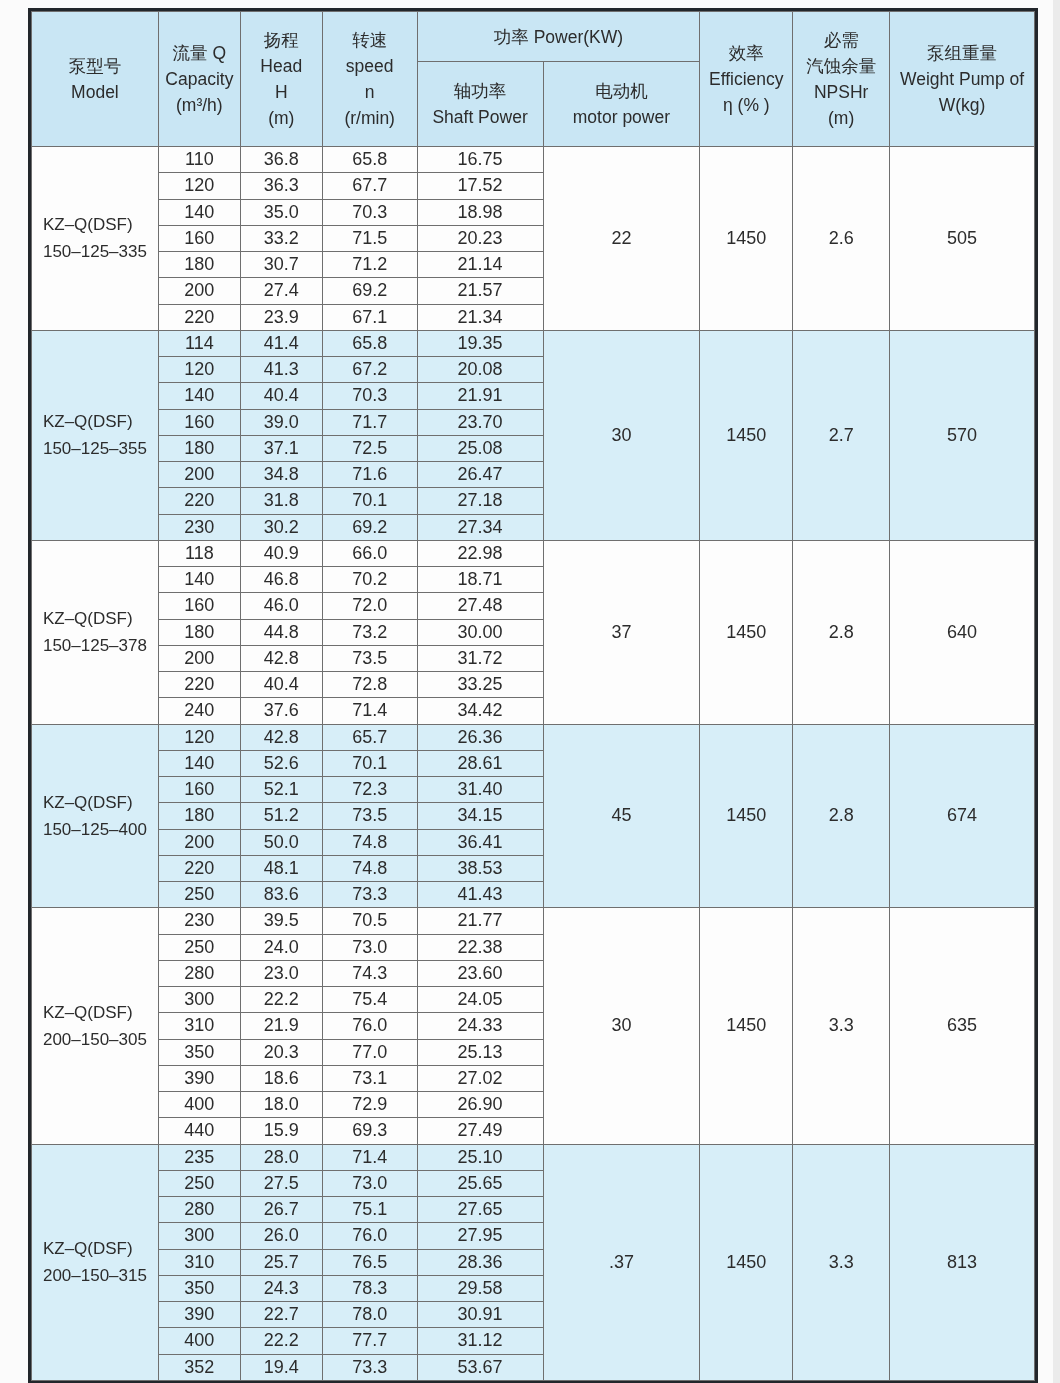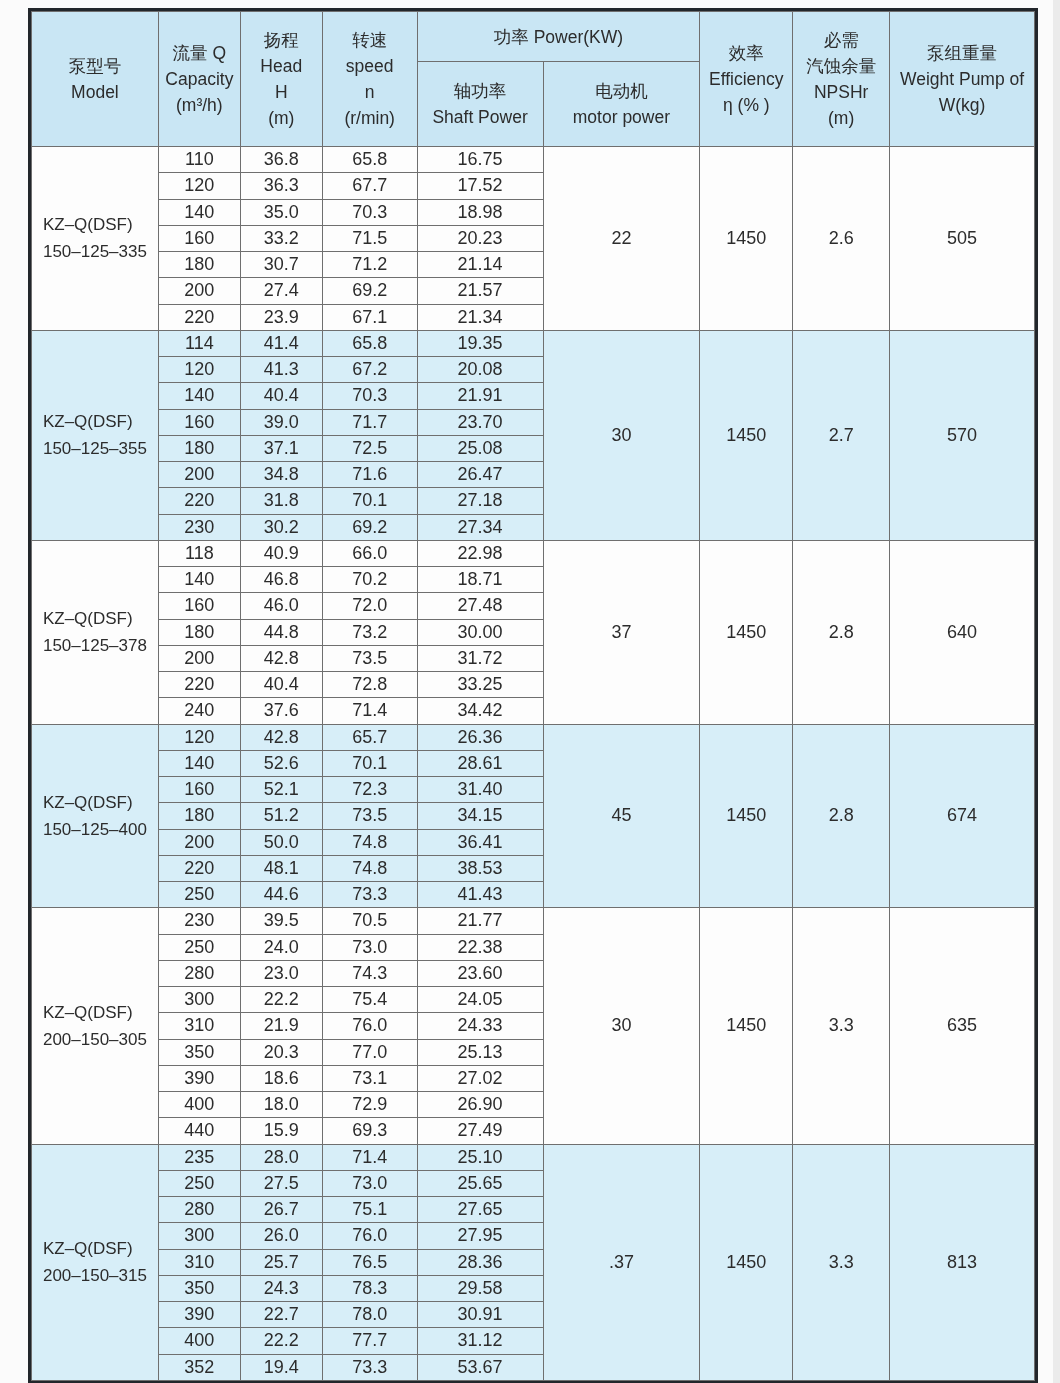--- a/index.html
+++ b/index.html
@@ -320,21 +320,21 @@
           <td>36.41</td>
         </tr>
         <tr class="shaded">
           <td>220</td>
           <td>48.1</td>
           <td>74.8</td>
           <td>38.53</td>
         </tr>
         <tr class="shaded">
           <td>250</td>
-          <td>44.6</td>
+          <td>83.6</td>
           <td>73.3</td>
           <td>41.43</td>
         </tr>
         <tr>
           <td rowspan="9" class="model-cell"><div class="model-block"><div class="hdr-line">KZ–Q(DSF)</div><div class="hdr-line">200–150–305</div></div></td>
           <td>230</td>
           <td>39.5</td>
           <td>70.5</td>
           <td>21.77</td>
           <td rowspan="9">30</td>

